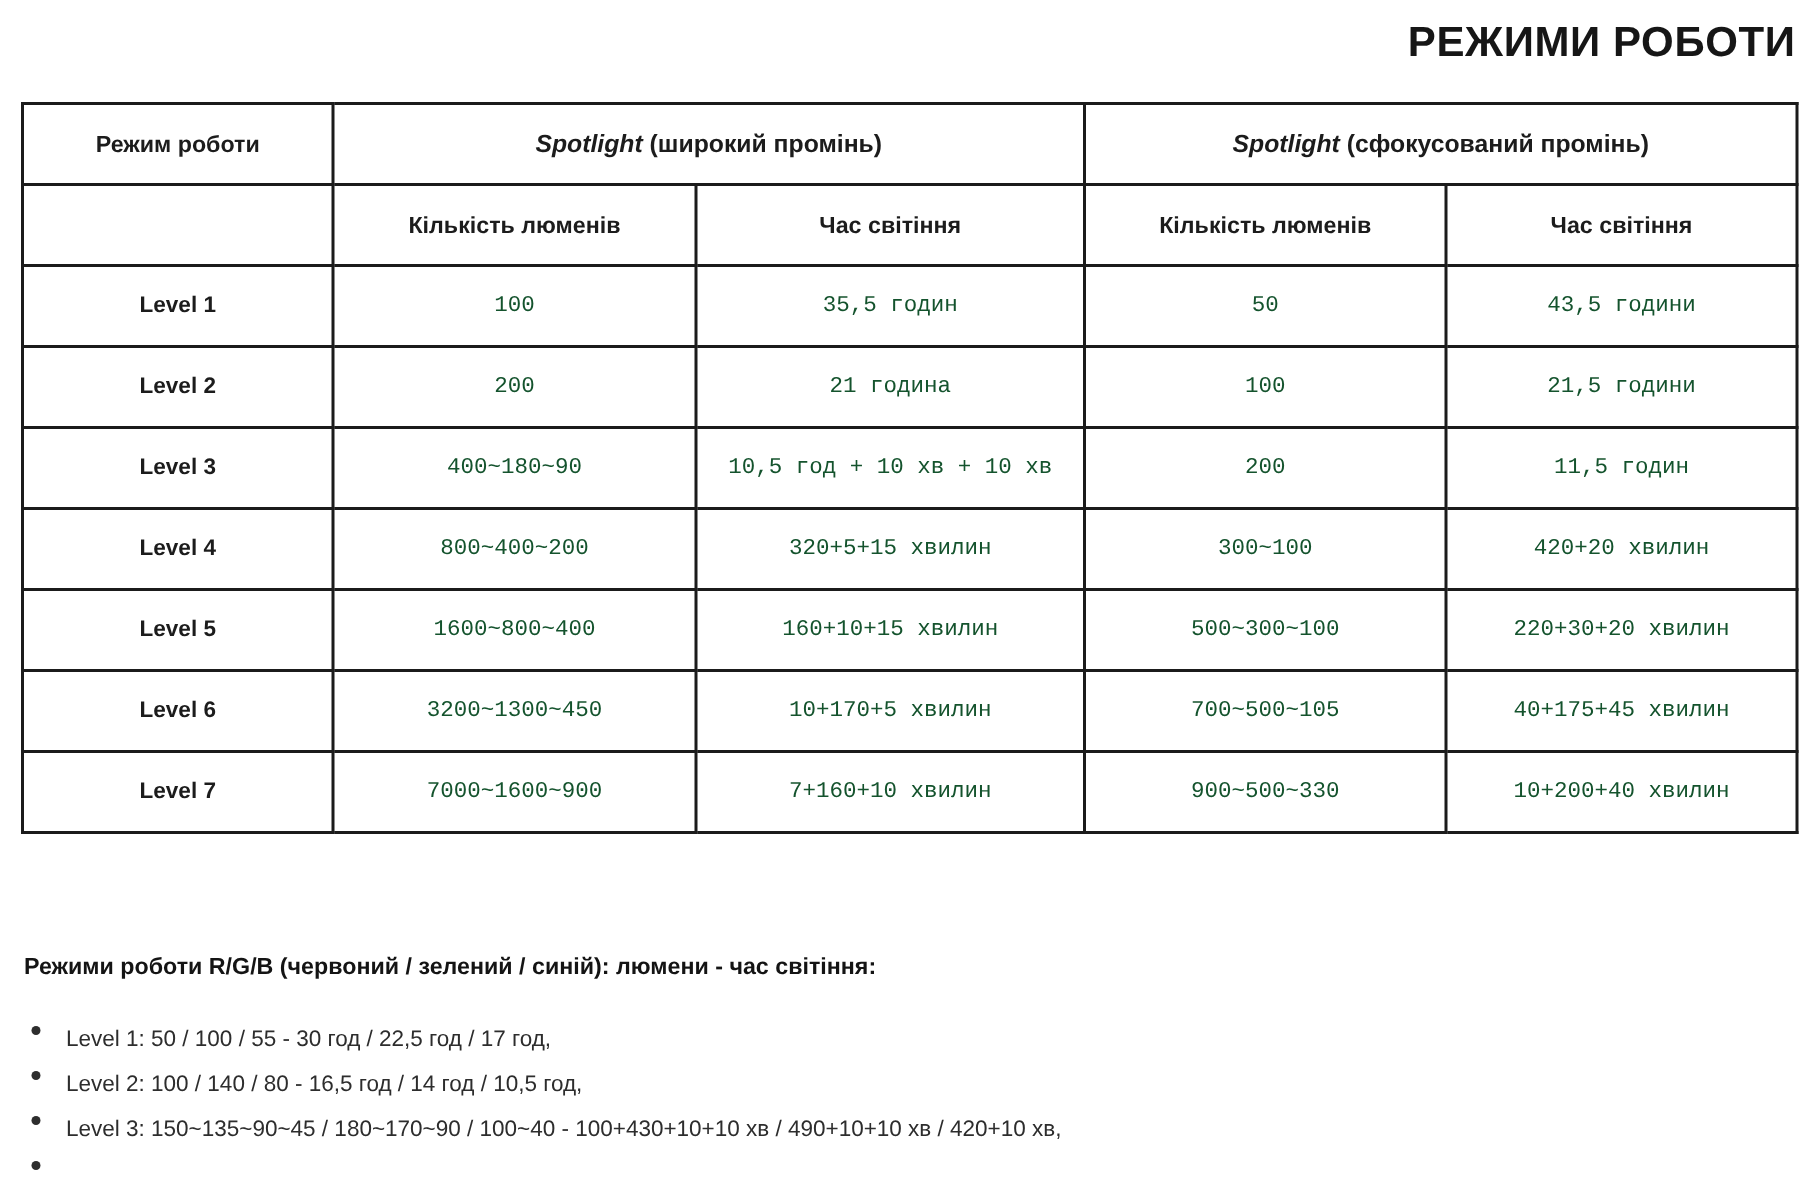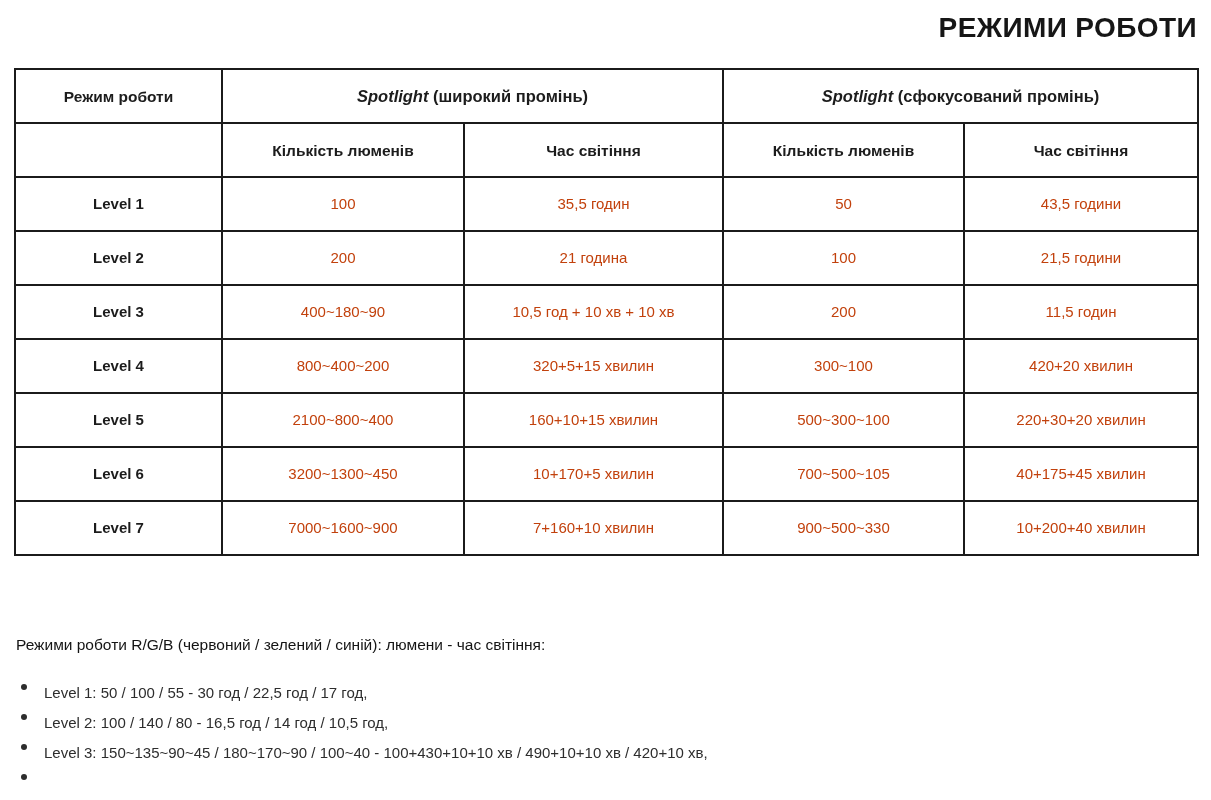--- a/index.html
+++ b/index.html
@@ -52,26 +52,27 @@
     color: #1c1c1c;
   }
   td.level-cell {
     font-size: 15px;
     font-weight: 700;
     color: #1c1c1c;
   }
   td.value-cell {
     font-size: 15px;
     font-weight: 400;
-    color: #c2410c;
+    color: #14532d;
+    font-family: Liberation Mono, monospace;
   }
   .rgb-heading {
     margin: 80px 0 4px 2px;
     font-size: 15.5px;
-    font-weight: 400;
+    font-weight: 700;
     color: #141414;
   }
   .bullet-list {
     margin: 30px 0 0 2px;
   }
   .bullet-item {
     display: flex;
     margin-bottom: 13px;
     font-size: 15px;
     color: #2d2d2d;
@@ -143,21 +144,21 @@
       </tr>
       <tr>
         <td class="level-cell">Level 4</td>
         <td class="value-cell">800~400~200</td>
         <td class="value-cell">320+5+15 хвилин</td>
         <td class="value-cell">300~100</td>
         <td class="value-cell">420+20 хвилин</td>
       </tr>
       <tr>
         <td class="level-cell">Level 5</td>
-        <td class="value-cell">2100~800~400</td>
+        <td class="value-cell">1600~800~400</td>
         <td class="value-cell">160+10+15 хвилин</td>
         <td class="value-cell">500~300~100</td>
         <td class="value-cell">220+30+20 хвилин</td>
       </tr>
       <tr>
         <td class="level-cell">Level 6</td>
         <td class="value-cell">3200~1300~450</td>
         <td class="value-cell">10+170+5 хвилин</td>
         <td class="value-cell">700~500~105</td>
         <td class="value-cell">40+175+45 хвилин</td>

